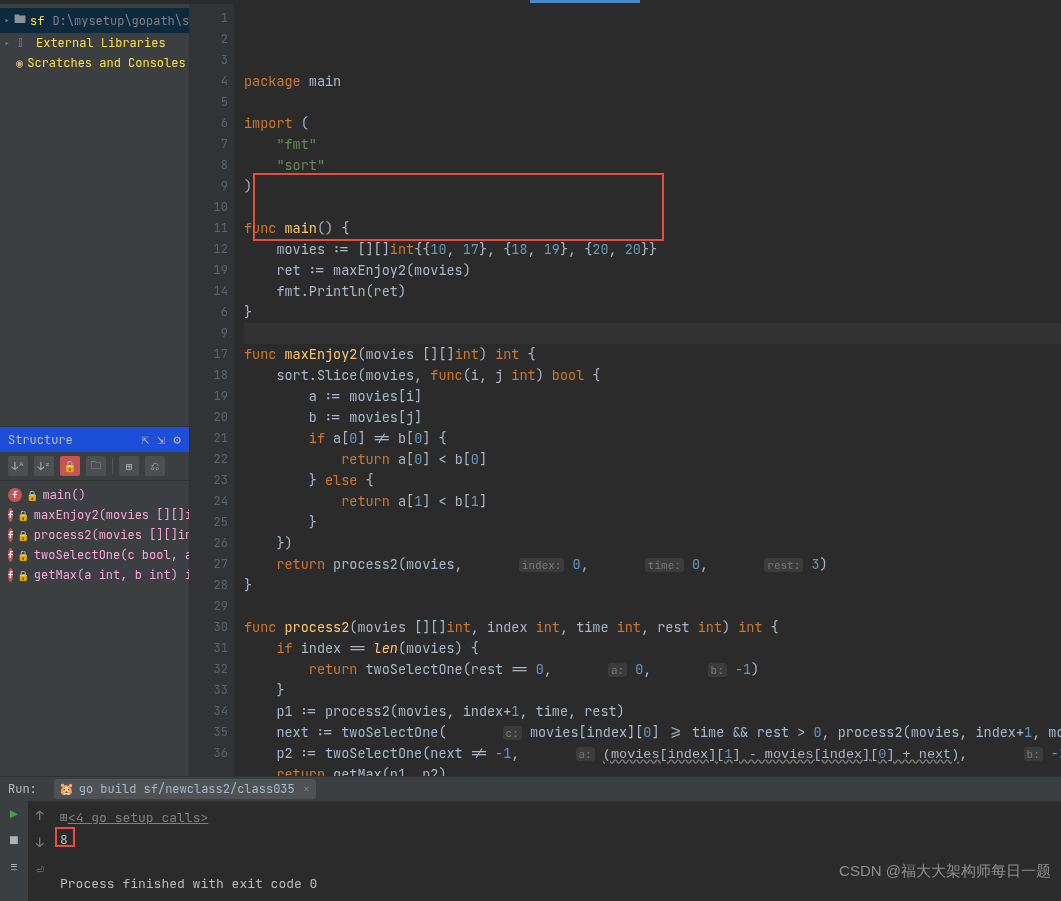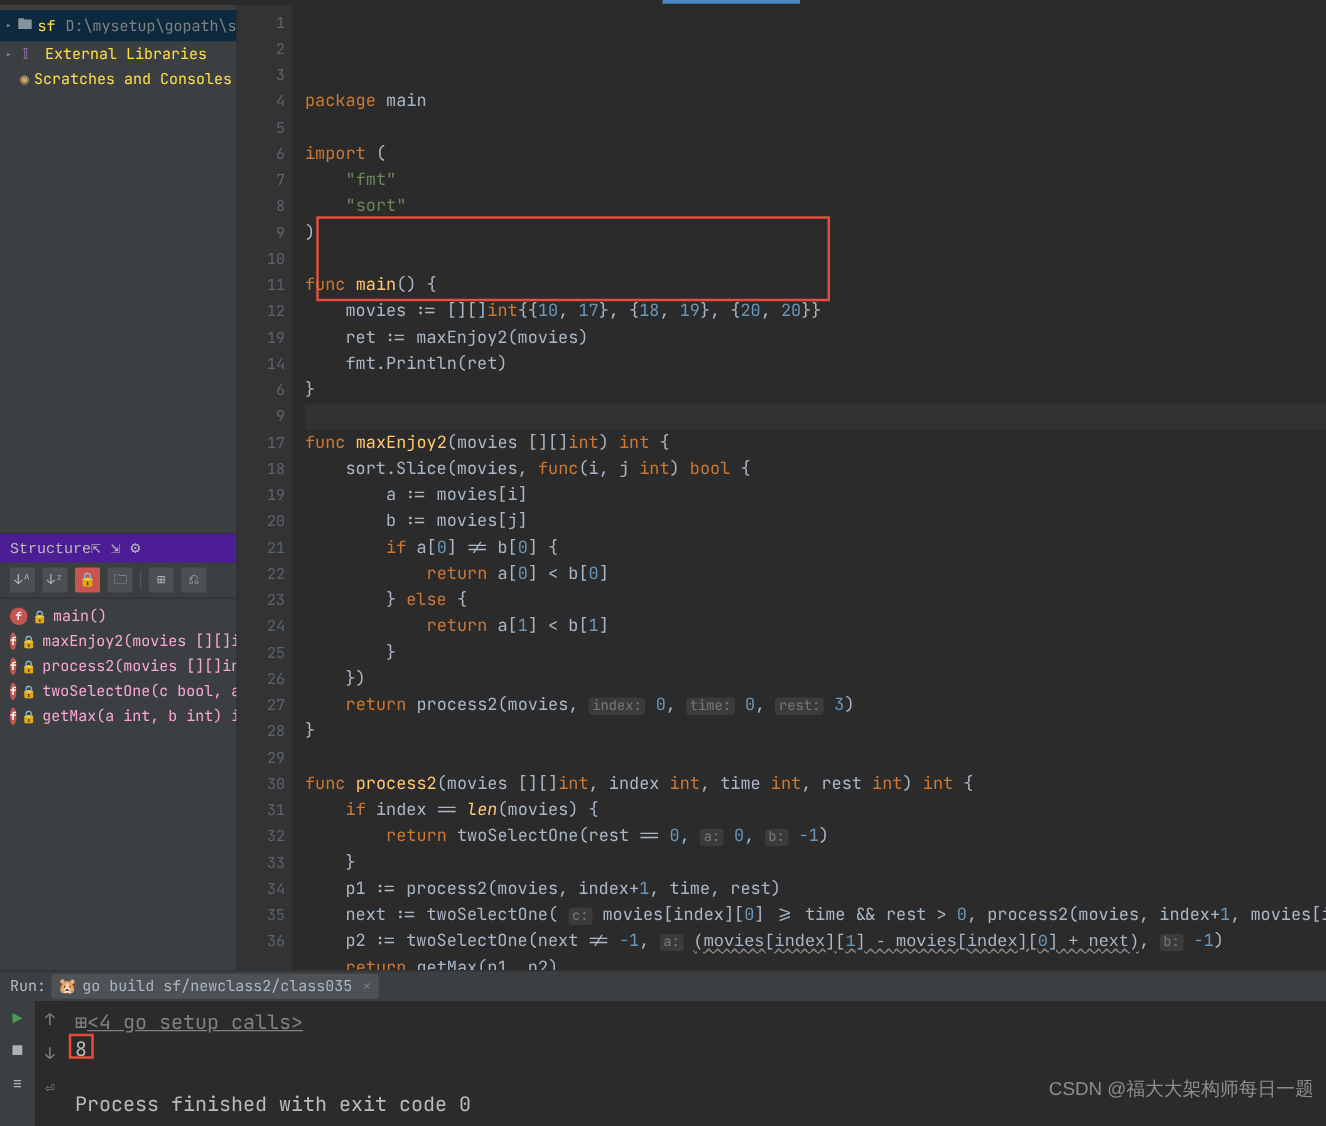--- a/index.html
+++ b/index.html
@@ -43,23 +43,22 @@
 .structure-panel {
   border-top: 1px solid #323232;
   display: flex;
   flex-direction: column;
   flex: 1;
 }
 .structure-header {
   display: flex;
   align-items: center;
   padding: 4px 8px;
-  justify-content: flex-start;
-  background: #4c1d95;
-  font-family: Liberation Mono, monospace;
+  justify-content: space-between;
+  background: #1d4ed8;
 }
 .structure-header .title { color: #bbbbbb; font-size: 12px; }
 .structure-header .icons { display: flex; gap: 8px; color: #afb1b3; }
 .structure-toolbar {
   display: flex;
   gap: 6px;
   padding: 4px 8px;
   align-items: center;
   border-bottom: 1px solid #323232;
 }
@@ -117,42 +116,42 @@
   position: relative;
   overflow: hidden;
 }
 .code-line { height: 21px; position: relative; }
 .kw { color: #cc7832; }
 .str { color: #6a8759; }
 .num { color: #6897bb; }
 .fn { color: #ffc66d; }
 .fni { font-style: italic; color: #ffc66d; }
 .typ { color: #cc7832; }
-.hint { color: #787878; background: #3b3b3b; padding: 0 3px; border-radius: 3px; font-size: 11px; }
+.hint { color: #787878; background: #3b3b3b; padding: 0 3px; border-radius: 3px; font-size: 11px; margin-left: 48px; }
 .underline { text-decoration: underline wavy #808080; font-family: Liberation Mono, monospace; }
 .redbox1 {
   position: absolute;
   border: 2px solid #e74c3c;
   left: 19px; top: 169px;
   width: 411px; height: 68px;
   pointer-events: none;
 }
 .run-panel {
   height: 125px;
   background: #2b2b2b;
   border-top: 1px solid #323232;
   display: flex;
   flex-direction: column;
 }
 .run-tabs {
   display: flex;
   align-items: center;
   padding: 2px 8px;
   background: #3c3f41;
-  gap: 4px;
+  gap: 17px;
   font-size: 12px;
 }
 .run-tabs .label { color: #bbbbbb; }
 .run-tabs .tab {
   display: flex;
   align-items: center;
   gap: 4px;
   padding: 2px 6px;
   background: #4e5254;
   border-radius: 3px;
@@ -181,21 +180,21 @@
   display: flex;
   flex-direction: column;
   align-items: center;
   padding: 6px 0;
   gap: 10px;
   color: #808080;
 }
 .console {
   flex: 1;
   padding: 6px 8px;
-  font-size: 16px;
+  font-size: 13px;
   line-height: 22px;
   position: relative;
   color: #bbbbbb;
 }
 .console .setup { color: #808080; text-decoration: underline; }
 .redbox2 {
   position: absolute;
   border: 2px solid #e74c3c;
   left: 3px; top: 26px;
   width: 20px; height: 20px;

